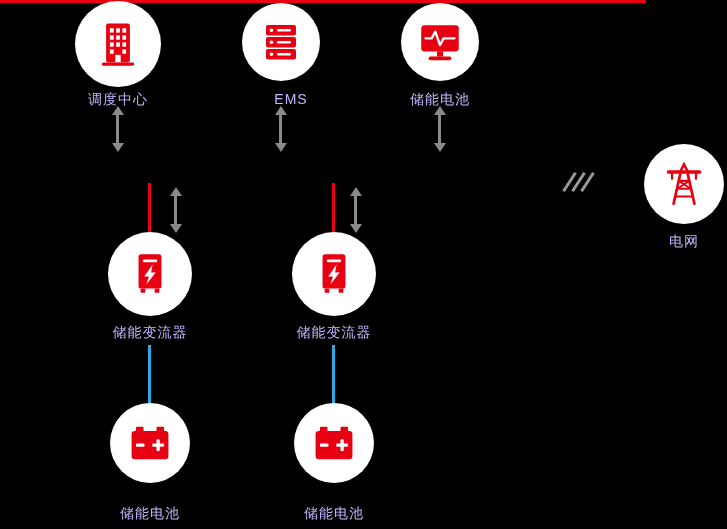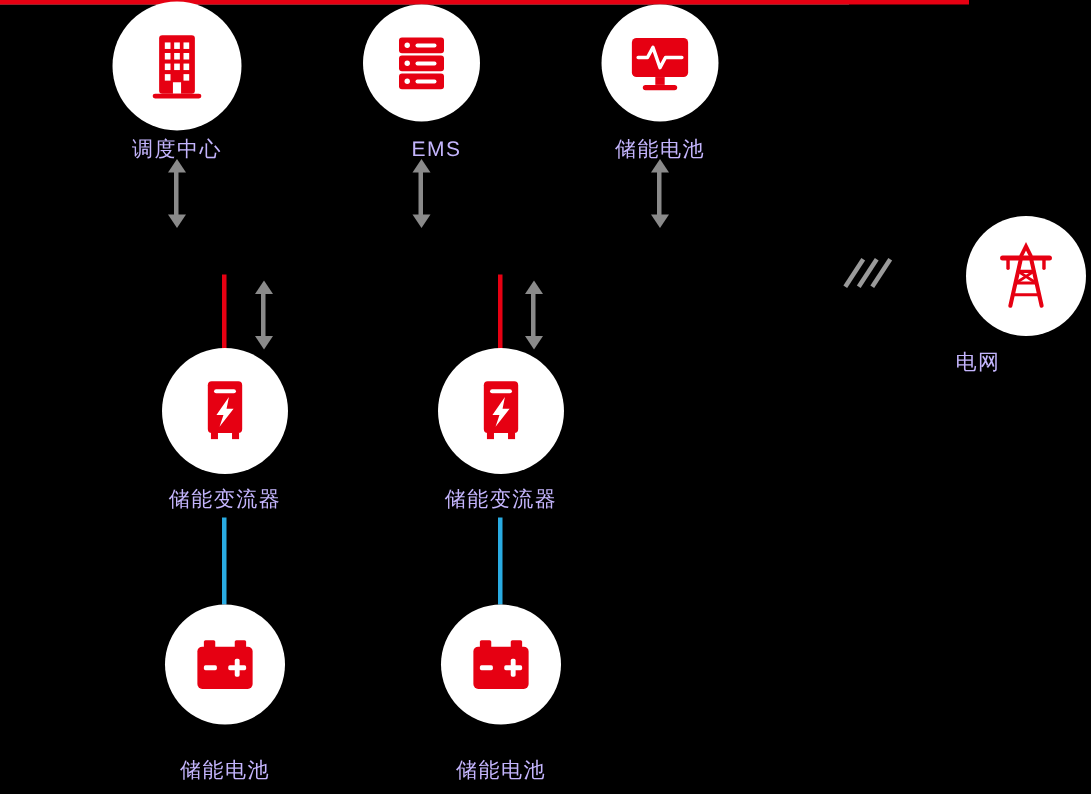--- a/index.html
+++ b/index.html
@@ -118,21 +118,21 @@
         <line x1="20.5" y1="14" x2="14" y2="43" stroke-width="2.6"></line>
         <line x1="27.5" y1="14" x2="34" y2="43" stroke-width="2.6"></line>
         <line x1="19" y1="21" x2="29" y2="21" stroke-width="2"></line>
         <line x1="17.5" y1="28.5" x2="30.5" y2="28.5" stroke-width="2"></line>
         <line x1="16" y1="36" x2="32" y2="36" stroke-width="2"></line>
         <line x1="19" y1="21" x2="30.5" y2="28.5" stroke-width="1.8"></line>
         <line x1="29" y1="21" x2="17.5" y2="28.5" stroke-width="1.8"></line>
       </g>
     </svg>
   </div>
-  <div class="label" style="left:652px; top:233px;font-family:Liberation Serif, serif;">电网</div>
+  <div class="label" style="left:684px; top:233px;font-family:Liberation Serif, serif;">电网</div>
 
   <div class="node-circle" style="left:108px; top:232px; width:84px; height:84px;">
     <svg width="50" height="50" viewBox="0 0 48 48">
       <rect x="13" y="5" width="22" height="33" rx="2.5" fill="#e60012"></rect>
       <rect x="17" y="10" width="14" height="2.6" rx="1.3" fill="#fff"></rect>
       <polygon points="26.5,15 18.5,26.5 23,26.5 20.5,34 29.5,22.5 25,22.5" fill="#fff"></polygon>
       <rect x="15" y="38" width="4.5" height="4" fill="#e60012"></rect>
       <rect x="28.5" y="38" width="4.5" height="4" fill="#e60012"></rect>
     </svg>
   </div>

